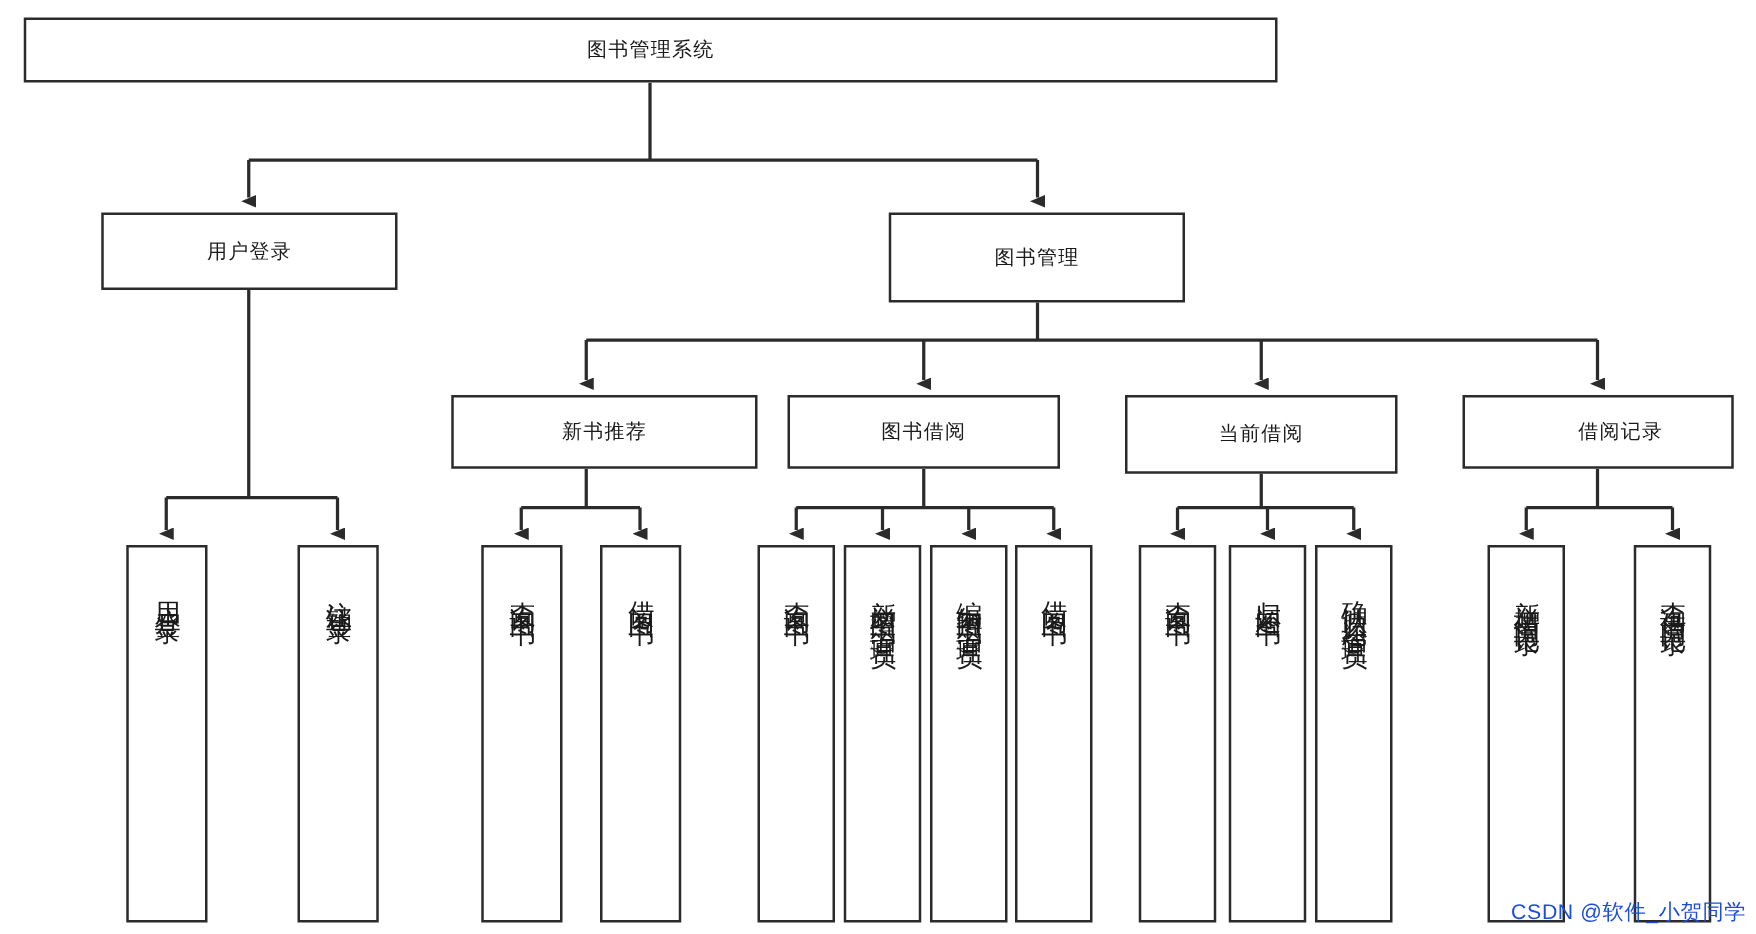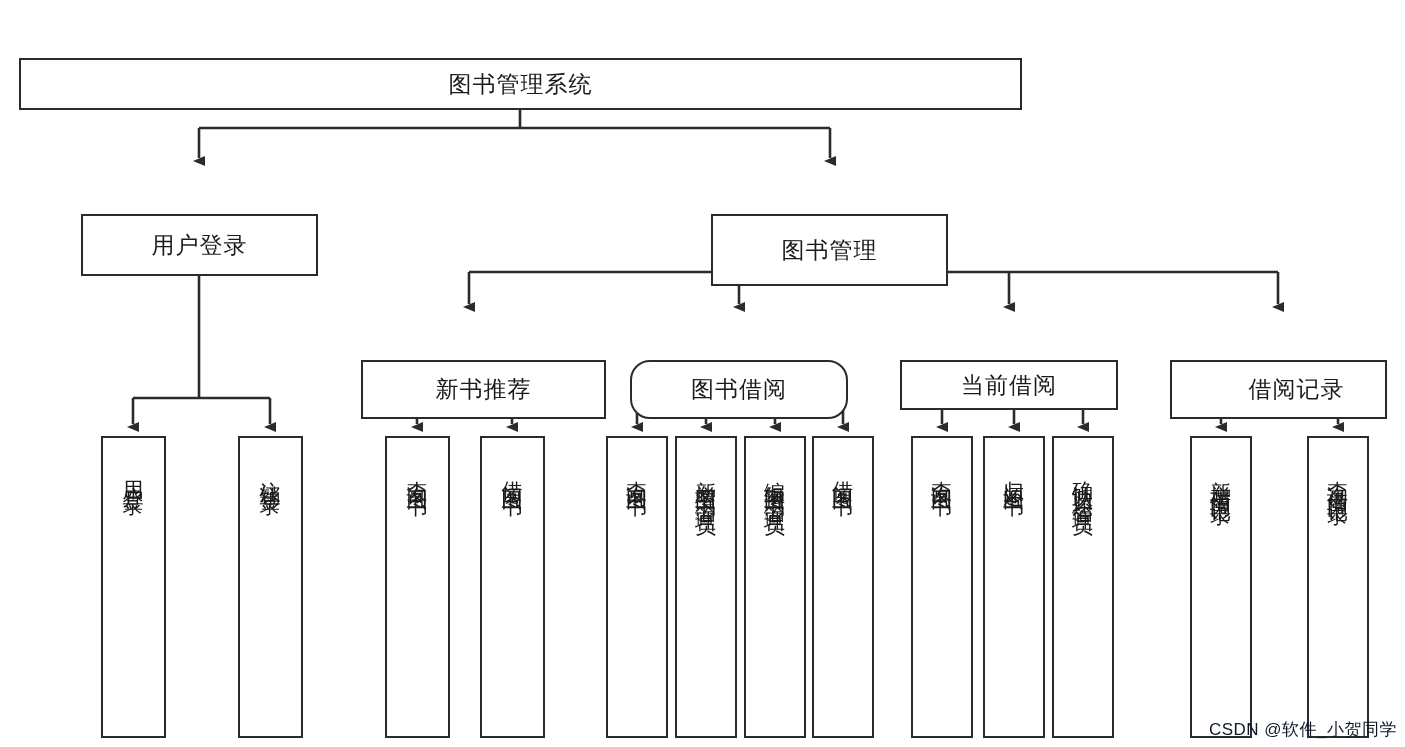--- a/index.html
+++ b/index.html
@@ -29,43 +29,42 @@
     position: absolute;
     box-sizing: border-box;
     background: #ffffff;
     border: 2px solid #2b2b2b;
     display: flex;
     align-items: center;
     justify-content: center;
     color: #1a1a1a;
   }
   .node.horiz {
-    font-size: 23px;
+    font-size: 16px;
     letter-spacing: 1px;
-    margin-top: 44px;
   }
   .node.vert {
     font-size: 21px;
     padding-top: 26px;
     align-items: flex-start;
     justify-content: center;
   }
   .node.vert .vtext {
     writing-mode: vertical-rl;
     text-orientation: upright;
     letter-spacing: 5px;
     line-height: 1;
     white-space: nowrap;
   }
   #watermark {
     position: absolute;
     right: 8px;
     bottom: 6px;
     font-size: 17px;
-    color: #0f172a;
+    color: #1d4ed8;
     letter-spacing: 0.5px;
     white-space: nowrap;
   }
 </style>
 </head>
 <body>
 
 <div id="diagram-root">
 
   <svg id="edges" viewBox="0 0 1405 747" xmlns="http://www.w3.org/2000/svg">
@@ -130,24 +129,24 @@
   <div class="node horiz" style="left:81px; top:170px; width:237px; height:62px;">
     <span>用户登录</span>
   </div>
   <div class="node horiz" style="left:711px; top:170px; width:237px; height:72px;">
     <span>图书管理</span>
   </div>
 
   <div class="node horiz" style="left:361px; top:316px; width:245px; height:59px;">
     <span>新书推荐</span>
   </div>
-  <div class="node horiz" style="left:630px; top:316px; width:218px; height:59px;border-radius:20px;">
+  <div class="node horiz" style="left:630px; top:316px; width:218px; height:59px;">
     <span>图书借阅</span>
   </div>
-  <div class="node horiz" style="left:900px; top:316px; width:218px; height:50px;">
+  <div class="node horiz" style="left:900px; top:316px; width:218px; height:63px;">
     <span>当前借阅</span>
   </div>
   <div class="node horiz" style="left:1170px; top:316px; width:217px; height:59px;padding-left:36px;">
     <span>借阅记录</span>
   </div>
 
   <div class="node vert" style="left:101px; top:436px; width:65px; height:302px;">
     <span class="vtext">用户登录</span>
   </div>
   <div class="node vert" style="left:238px; top:436px; width:65px; height:302px;">

